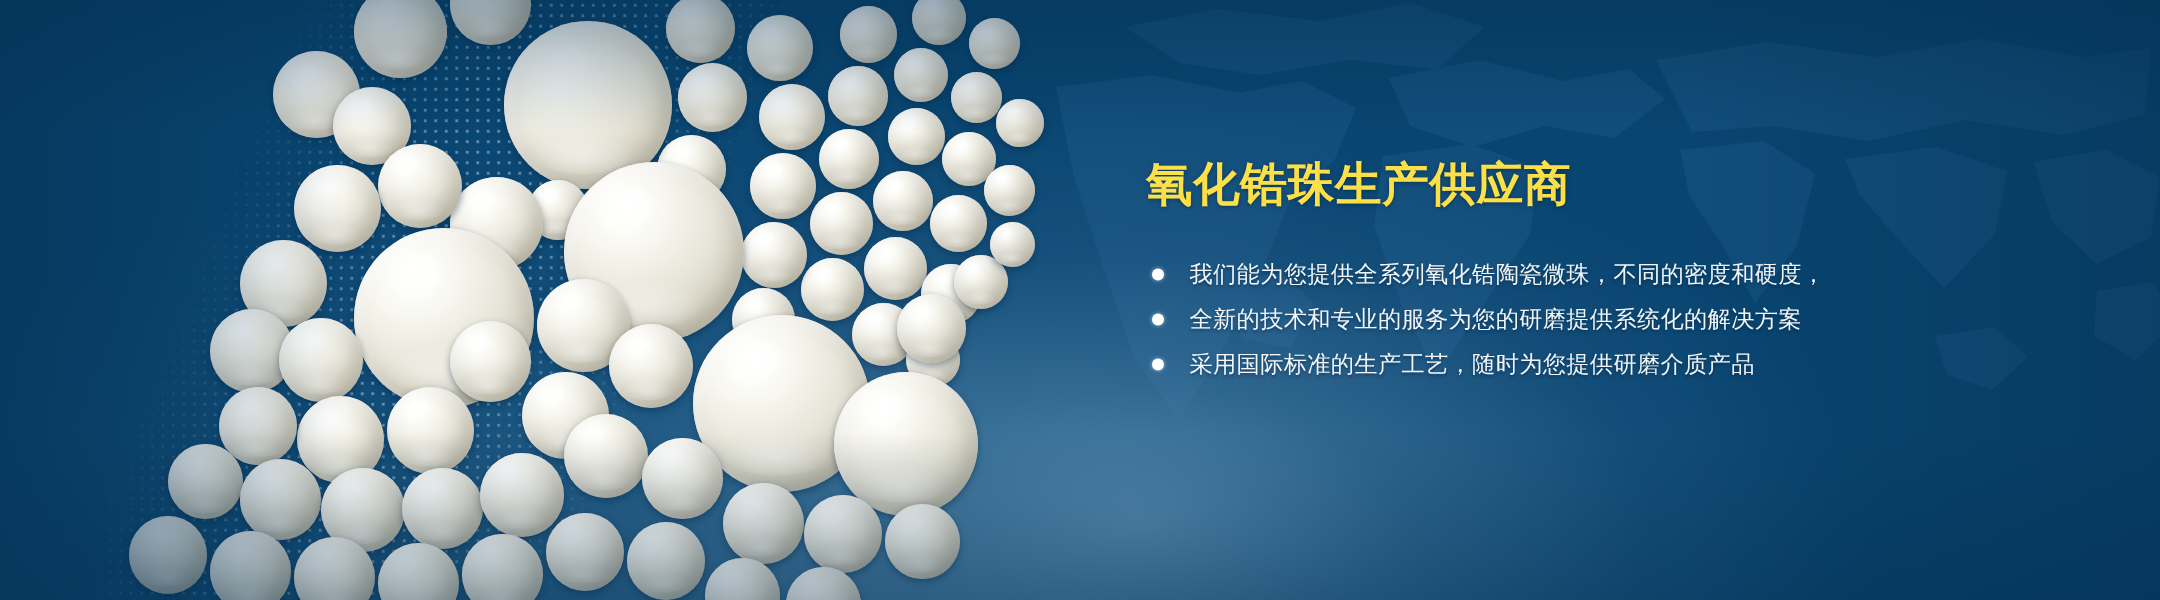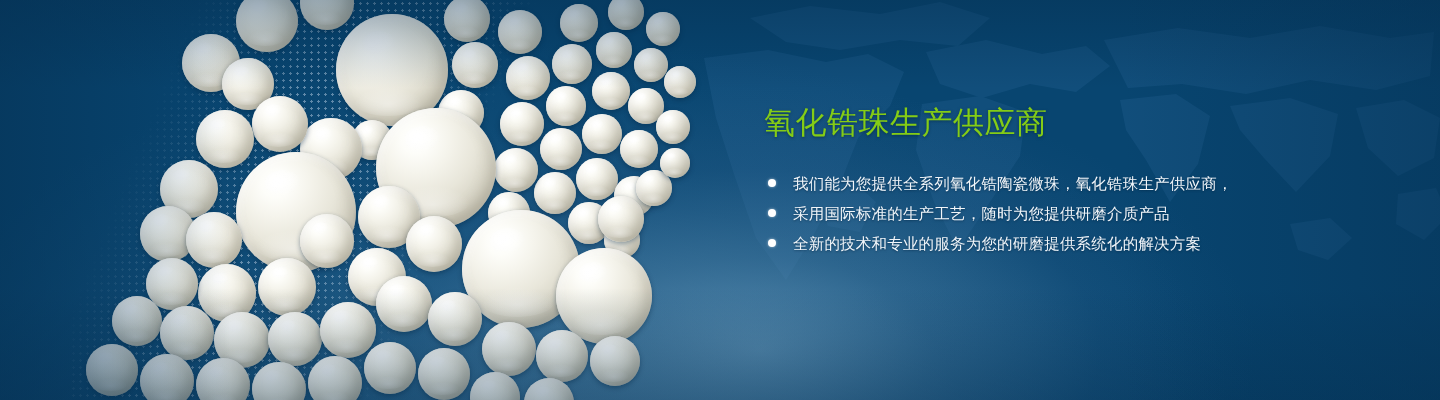--- a/index.html
+++ b/index.html
@@ -92,24 +92,24 @@
     background:radial-gradient(ellipse at 50% 60%, rgba(255,255,255,0.40) 0%, rgba(255,255,255,0) 70%);
   }
 
   
   .copy{
     position:absolute;left:764px;top:104px;width:470px;
   }
   .headline{
     margin:0;
     font-size:31px;
-    font-weight:400;
+    font-weight:700;
     line-height:1.22;
     letter-spacing:0.5px;
-    color:#84cc16;
+    color:#fde047;
     text-shadow:0 1px 3px rgba(2,32,58,0.55);
   }
   .bullets{
     list-style:none;margin:30px 0 0 0;padding:0;
   }
   .bullet{
     position:relative;
     padding-left:29px;
     margin-bottom:7px;
     font-size:15.5px;
@@ -242,29 +242,29 @@
 
   <div class="bg-vignette"></div>
 
   <div class="copy">
     <h1 class="headline">氧化锆珠生产供应商</h1>
 
     <ul class="bullets">
 
       <li class="bullet">
         <span class="dot"></span>
-        <span class="bullet-line">我们能为您提供全系列氧化锆陶瓷微珠，氧化锆珠生产供应商，</span>
+        <span class="bullet-line">我们能为您提供全系列氧化锆陶瓷微珠，不同的密度和硬度，</span>
+      </li>
+
+      <li class="bullet">
+        <span class="dot"></span>
+        <span class="bullet-line">全新的技术和专业的服务为您的研磨提供系统化的解决方案</span>
       </li>
 
       <li class="bullet">
         <span class="dot"></span>
         <span class="bullet-line">采用国际标准的生产工艺，随时为您提供研磨介质产品</span>
       </li>
 
-      <li class="bullet">
-        <span class="dot"></span>
-        <span class="bullet-line">全新的技术和专业的服务为您的研磨提供系统化的解决方案</span>
-      </li>
-
     </ul>
   </div>
 
 </div>
 
 </body></html>

